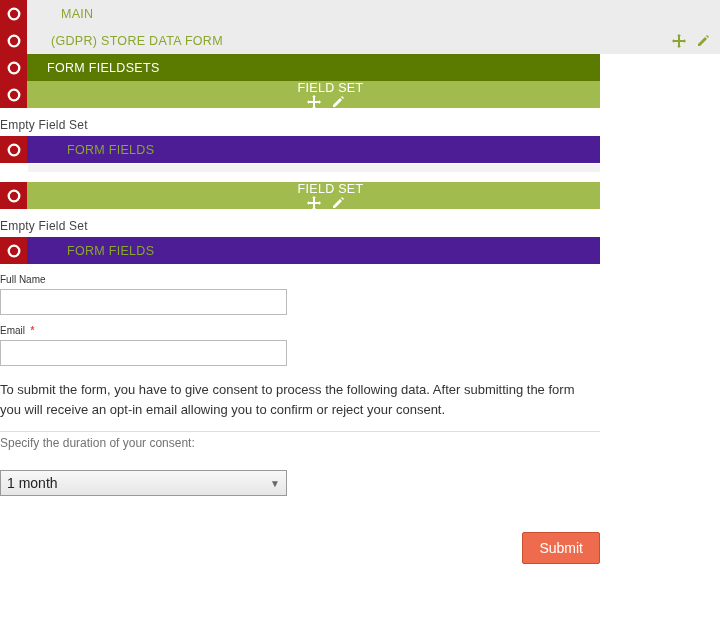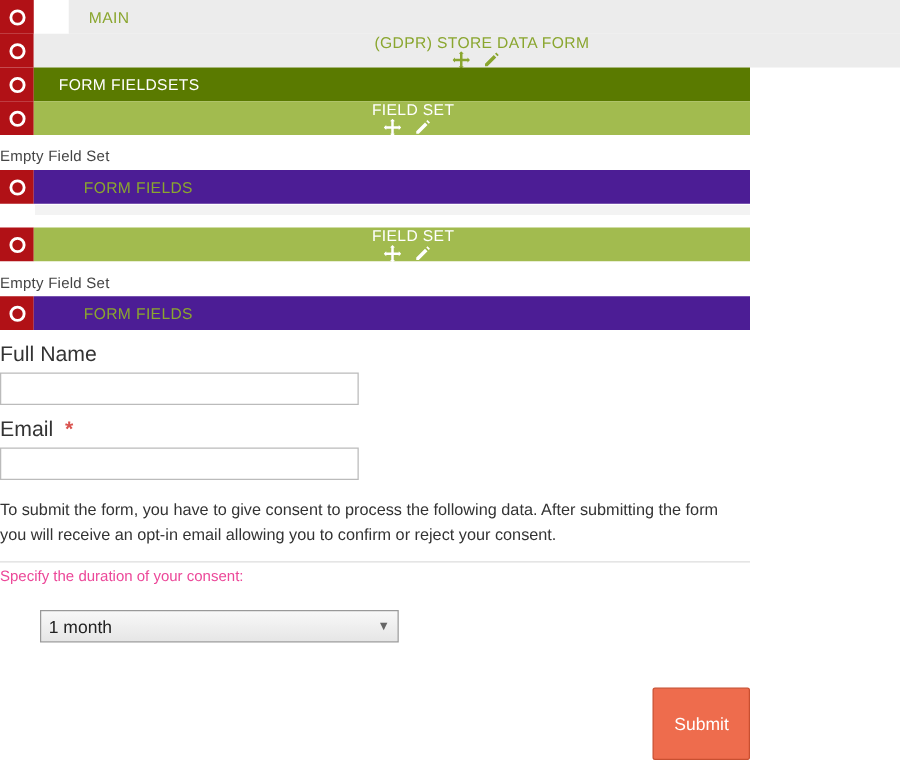--- a/index.html
+++ b/index.html
@@ -36,22 +36,22 @@
     font-size: 12.5px;
     letter-spacing: 0.3px;
   }
   .bar-actions {
     display: flex;
     align-items: center;
     gap: 10px;
     padding-right: 10px;
   }
   .bar-actions svg { display: block; }
-  .lvl0 { padding-left: 16px; margin-left: 28px; }
-  .lvl1 { padding-left: 24px; flex-direction: column; }
+  .lvl0 { padding-left: 34px; }
+  .lvl1 { padding-left: 24px; }
   .lvl2 { padding-left: 20px; }
   .lvl3 { padding-left: 34px; }
   .lvl4 { padding-left: 40px; }
   .clr-grey { background: #ececec; color: #8aa62f; font-weight: 500; }
   .clr-darkgreen { background: #5a7a00; color: #fff; font-weight: 500; }
   .clr-olive { background: #a2bb4f; color: #fff; font-weight: 500; flex-direction: column; }
   .clr-greylight { background: #4c1d95; color: #8aa62f; font-weight: 500; }
   .thin-bar {
     height: 8px;
     width: 572px;
@@ -66,21 +66,21 @@
     margin: 10px 0 4px 0;
     padding-left: 0;
     letter-spacing: 0.2px;
   }
   .content {
     padding: 0 0 0 0;
     width: 600px;
   }
   .form-row { margin-top: 10px; }
   .form-label {
-    font-size: 17px;
+    font-size: 10px;
     color: #333;
     margin-bottom: 4px;
     display: block;
   }
   .req { color: #d9534f; font-weight: bold; }
   input[type="text"] {
     width: 287px;
     height: 26px;
     border: 1px solid #bbb;
     padding: 2px 4px;
@@ -94,52 +94,51 @@
     width: 598px;
   }
   hr.sep {
     border: none;
     border-top: 1px solid #ddd;
     margin: 12px 0 4px 0;
     width: 600px;
   }
   .duration-label {
     font-size: 12px;
-    color: #ec4899;
+    color: #737373;
     margin-bottom: 6px;
   }
   .select-wrap {
     width: 287px;
     height: 26px;
     border: 1px solid #999;
     background: linear-gradient(#f8f8f8, #e6e6e6);
     display: flex;
     align-items: center;
     justify-content: space-between;
     padding: 0 6px;
     font-size: 14px;
     color: #222;
     margin-top: 20px;
-    margin-left: 32px;
   }
   .select-caret {
     font-size: 10px;
     color: #666;
   }
   .submit-row {
     width: 600px;
     display: flex;
     justify-content: flex-end;
     margin-top: 36px;
   }
   .submit-btn {
     background: #ee6c4d;
     border: 1px solid #c94f31;
     color: #fff;
-    padding: 20px 16px;
+    padding: 7px 16px;
     font-size: 14px;
     cursor: pointer;
     border-radius: 2px;
   }
 </style>
 </head>
 <body>
 
 <div class="bar bar-full">
   <div class="marker">

